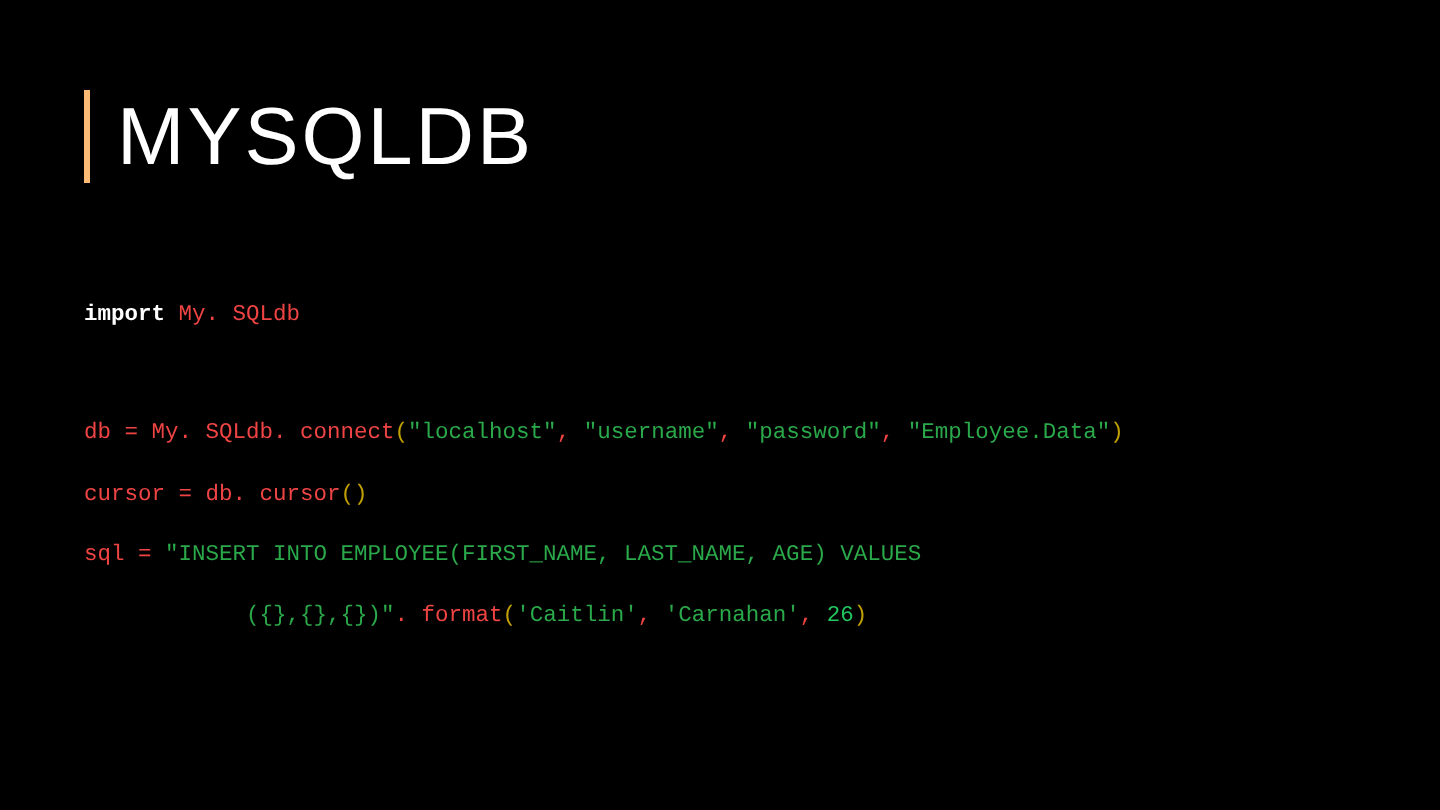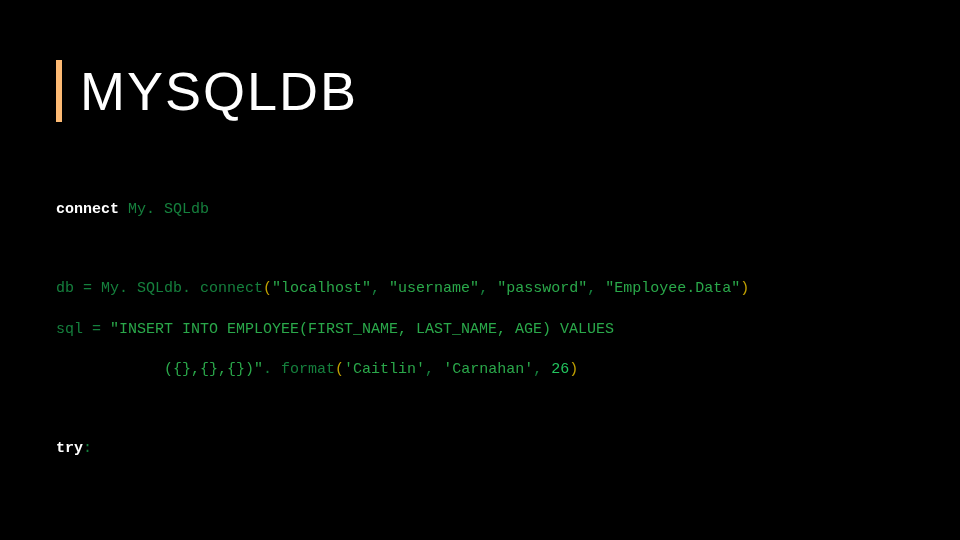--- a/index.html
+++ b/index.html
@@ -9,57 +9,57 @@
     height: 540px;
     overflow: hidden;
     color: #fff;
     font-family: Arial, Helvetica, sans-serif;
     position: relative;
   }
   .title-wrap {
     position: absolute;
     left: 56px;
     top: 60px;
-    border-left: 6px solid #fdba74;
+    border-left: 4px solid #fdba74;
     padding-left: 18px;
   }
   .title {
     font-size: 54px;
     font-weight: 400;
     letter-spacing: 2px;
     color: #fff;
   }
   .code {
     position: absolute;
     left: 56px;
     top: 180px;
     font-family: "Courier New", Courier, monospace;
     font-size: 15px;
     line-height: 1.35;
     white-space: pre;
   }
   .kw { font-weight: bold; color: #fff; }
-  .plain { color: #15803d; }
+  .plain { color: #ef4444; }
   .str { color: #2aa84a; }
   .num { color: #22c55e; }
   .par { color: #c0a000; }
   .blank { height: 18px; }
 </style>
 </head>
 <body>
 
 <div class="title-wrap">
   <h1 class="title">MYSQLDB</h1>
 </div>
 
 <div class="code">
-<div><span class="kw">connect</span><span class="plain"> My. SQLdb</span></div>
+<div><span class="kw">import</span><span class="plain"> My. SQLdb</span></div>
 <div class="blank"></div>
 <div><span class="plain">db = My. SQLdb. connect</span><span class="par">(</span><span class="str">"localhost"</span><span class="plain">, </span><span class="str">"username"</span><span class="plain">, </span><span class="str">"password"</span><span class="plain">, </span><span class="str">"Employee.Data"</span><span class="par">)</span></div>
+<div><span class="plain">cursor = db. cursor</span><span class="par">()</span></div>
 <div><span class="plain">sql = </span><span class="str">"INSERT INTO EMPLOYEE(FIRST_NAME, LAST_NAME, AGE) VALUES</span></div>
 <div><span class="plain">            </span><span class="str">({},{},{})"</span><span class="plain">. format</span><span class="par">(</span><span class="str">'Caitlin'</span><span class="plain">, </span><span class="str">'Carnahan'</span><span class="plain">, </span><span class="num">26</span><span class="par">)</span></div>
 <div class="blank"></div>
-<div><span class="kw">try</span><span class="plain">:</span></div>
 
 
 
 
 </div>
 
 </body></html>

